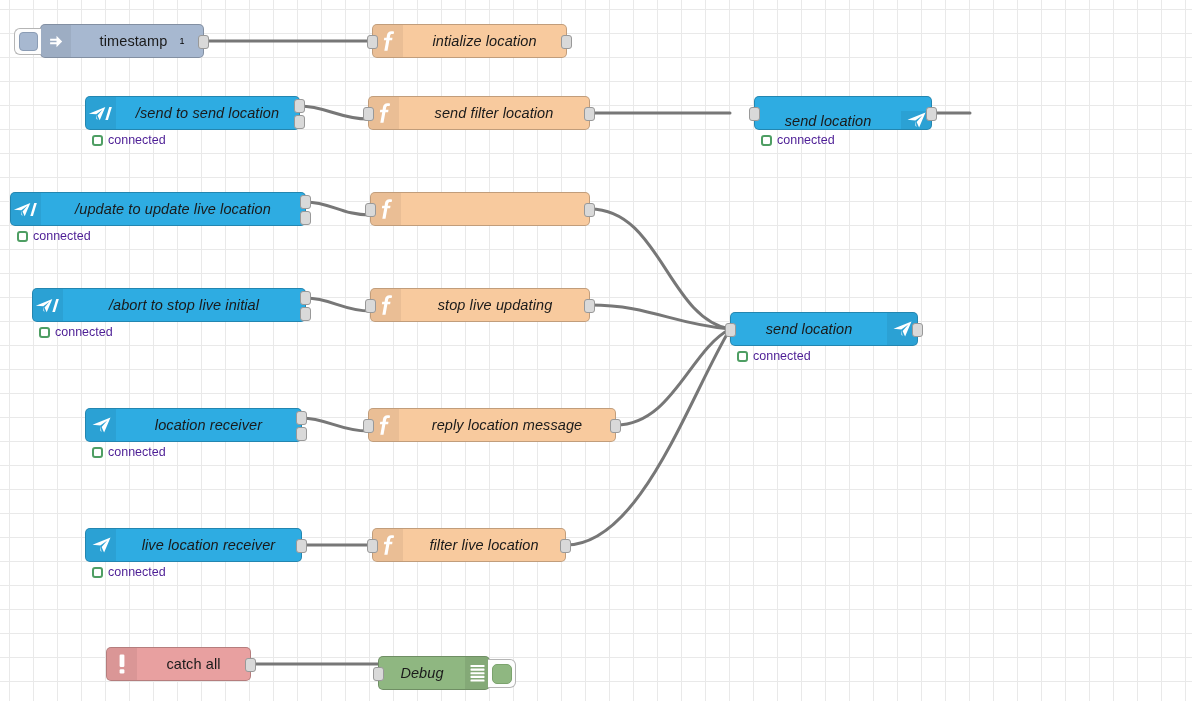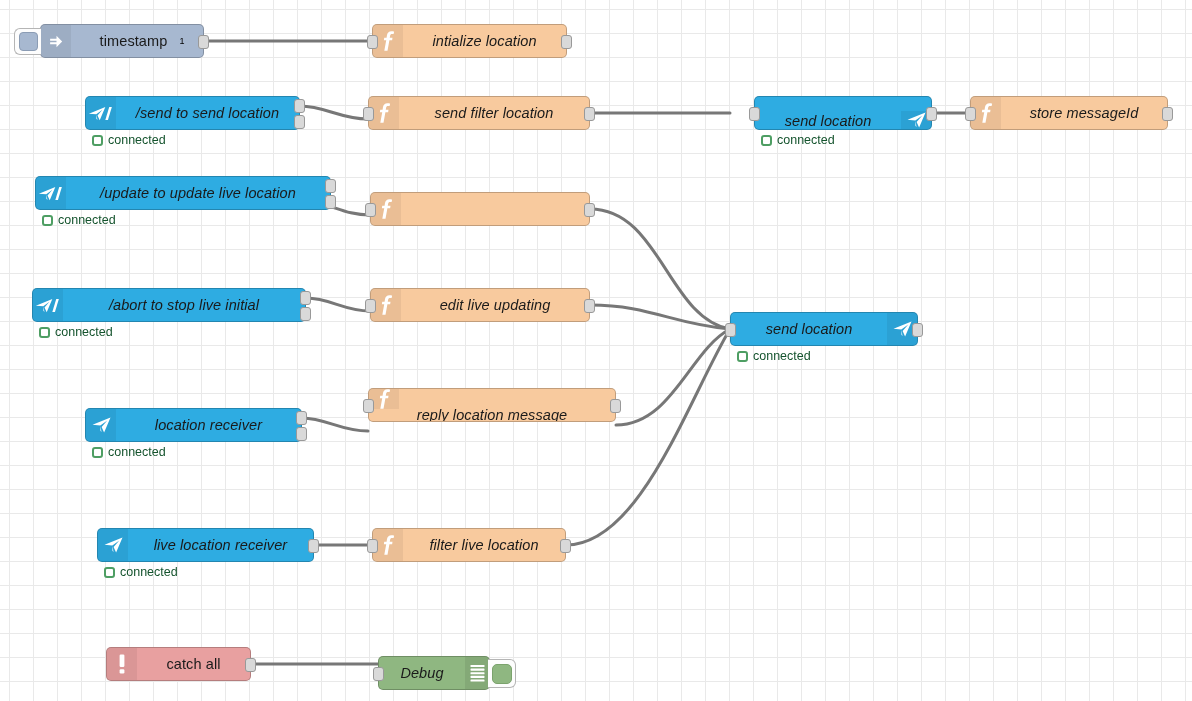--- a/index.html
+++ b/index.html
@@ -117,21 +117,21 @@
   .status-dot {
     width: 11px;
     height: 11px;
     box-sizing: border-box;
     border: 2px solid #4e9e63;
     border-radius: 3px;
     background: #ffffff;
   }
   .status-text {
     font-size: 12.5px;
-    color: #14532d;
+    color: #4c1d95;
     font-family: "Liberation Sans", sans-serif;
   }
 
   
   .inject-btn {
     position: absolute;
     left: -27px;
     top: 3px;
     width: 27px;
     height: 27px;
@@ -292,34 +292,22 @@
         </svg>
       </div>
       <div class="port in" style="top:10px;"></div>
       <div class="port out" style="top:10px;"></div>
       <div class="status">
         <span class="status-dot"></span>
         <span class="status-text">connected</span>
       </div>
     </div>
 
-    <div class="node n-function" style="left:970px; top:96px; width:198px;">
-      <div class="icon-box left">
-        <svg width="15" height="20" viewBox="0 0 16 22" fill="#ffffff">
-          <path d="M11.4 0.4 C8.2 0.4 6.6 2.2 6.2 5.2 L5.9 7.3 H3.3 L2.9 10.2 H5.5 L3.4 21.6 H6.9 L9 10.2 H12 L12.4 7.3 H9.4 L9.7 5.5 C9.9 3.9 10.6 3.2 12 3.2 C12.6 3.2 13.2 3.3 13.6 3.4 L14.2 0.7 C13.6 0.5 12.6 0.4 11.4 0.4 Z"></path>
-        </svg>
-      </div>
-      <div class="node-body">
-        <span class="node-label">store messageId</span>
-      </div>
-      <div class="port in" style="top:10px;"></div>
-      <div class="port out" style="top:10px;"></div>
-    </div>
-
-    <div class="node n-telegram" style="left:10px; top:176px; width:296px;margin-left:25px;">
+
+    <div class="node n-telegram" style="left:10px; top:192px; width:296px;">
       <div class="icon-box left">
         <svg width="26" height="17" viewBox="0 0 30 18">
           <path d="M1 9.2 L20 1.6 L13.5 16.8 L11 11.2 L16.6 4.6 L9.6 9.8 Z" fill="#ffffff"></path>
           <path d="M9.6 10.4 L11 16.4 L9.6 15.2 Z" fill="#dff0fa"></path>
           <path d="M24.5 1.6 L27.5 1.6 L23 16.6 L20 16.6 Z" fill="#ffffff"></path>
         </svg>
       </div>
       <div class="node-body">
         <span class="node-label">/update to update live location</span>
       </div>
@@ -360,21 +348,21 @@
       </div>
     </div>
 
     <div class="node n-function" style="left:370px; top:288px; width:220px;">
       <div class="icon-box left">
         <svg width="15" height="20" viewBox="0 0 16 22" fill="#ffffff">
           <path d="M11.4 0.4 C8.2 0.4 6.6 2.2 6.2 5.2 L5.9 7.3 H3.3 L2.9 10.2 H5.5 L3.4 21.6 H6.9 L9 10.2 H12 L12.4 7.3 H9.4 L9.7 5.5 C9.9 3.9 10.6 3.2 12 3.2 C12.6 3.2 13.2 3.3 13.6 3.4 L14.2 0.7 C13.6 0.5 12.6 0.4 11.4 0.4 Z"></path>
         </svg>
       </div>
       <div class="node-body">
-        <span class="node-label">edit live updating</span>
+        <span class="node-label">stop live updating</span>
       </div>
       <div class="port in" style="top:10px;"></div>
       <div class="port out" style="top:10px;"></div>
     </div>
 
     <div class="node n-telegram" style="left:730px; top:312px; width:188px;">
       <div class="node-body">
         <span class="node-label">send location</span>
       </div>
       <div class="icon-box right">
@@ -402,34 +390,34 @@
         <span class="node-label">location receiver</span>
       </div>
       <div class="port out" style="top:2px;"></div>
       <div class="port out" style="top:18px;"></div>
       <div class="status">
         <span class="status-dot"></span>
         <span class="status-text">connected</span>
       </div>
     </div>
 
-    <div class="node n-function" style="left:368px; top:388px; width:248px;flex-direction:column;">
+    <div class="node n-function" style="left:368px; top:408px; width:248px;">
       <div class="icon-box left">
         <svg width="15" height="20" viewBox="0 0 16 22" fill="#ffffff">
           <path d="M11.4 0.4 C8.2 0.4 6.6 2.2 6.2 5.2 L5.9 7.3 H3.3 L2.9 10.2 H5.5 L3.4 21.6 H6.9 L9 10.2 H12 L12.4 7.3 H9.4 L9.7 5.5 C9.9 3.9 10.6 3.2 12 3.2 C12.6 3.2 13.2 3.3 13.6 3.4 L14.2 0.7 C13.6 0.5 12.6 0.4 11.4 0.4 Z"></path>
         </svg>
       </div>
       <div class="node-body">
         <span class="node-label">reply location message</span>
       </div>
       <div class="port in" style="top:10px;"></div>
       <div class="port out" style="top:10px;"></div>
     </div>
 
-    <div class="node n-telegram" style="left:97px; top:528px; width:217px;">
+    <div class="node n-telegram" style="left:85px; top:528px; width:217px;">
       <div class="icon-box left">
         <svg width="21" height="18" viewBox="0 0 20 18">
           <path d="M1 8.8 L19 1.4 L12.6 16.6 L10.1 11 L15.8 4.4 L8.8 9.4 Z" fill="#ffffff"></path>
           <path d="M8.8 10 L10.1 16 L8.8 14.8 Z" fill="#d9eefa"></path>
         </svg>
       </div>
       <div class="node-body">
         <span class="node-label">live location receiver</span>
       </div>
       <div class="port out" style="top:10px;"></div>

